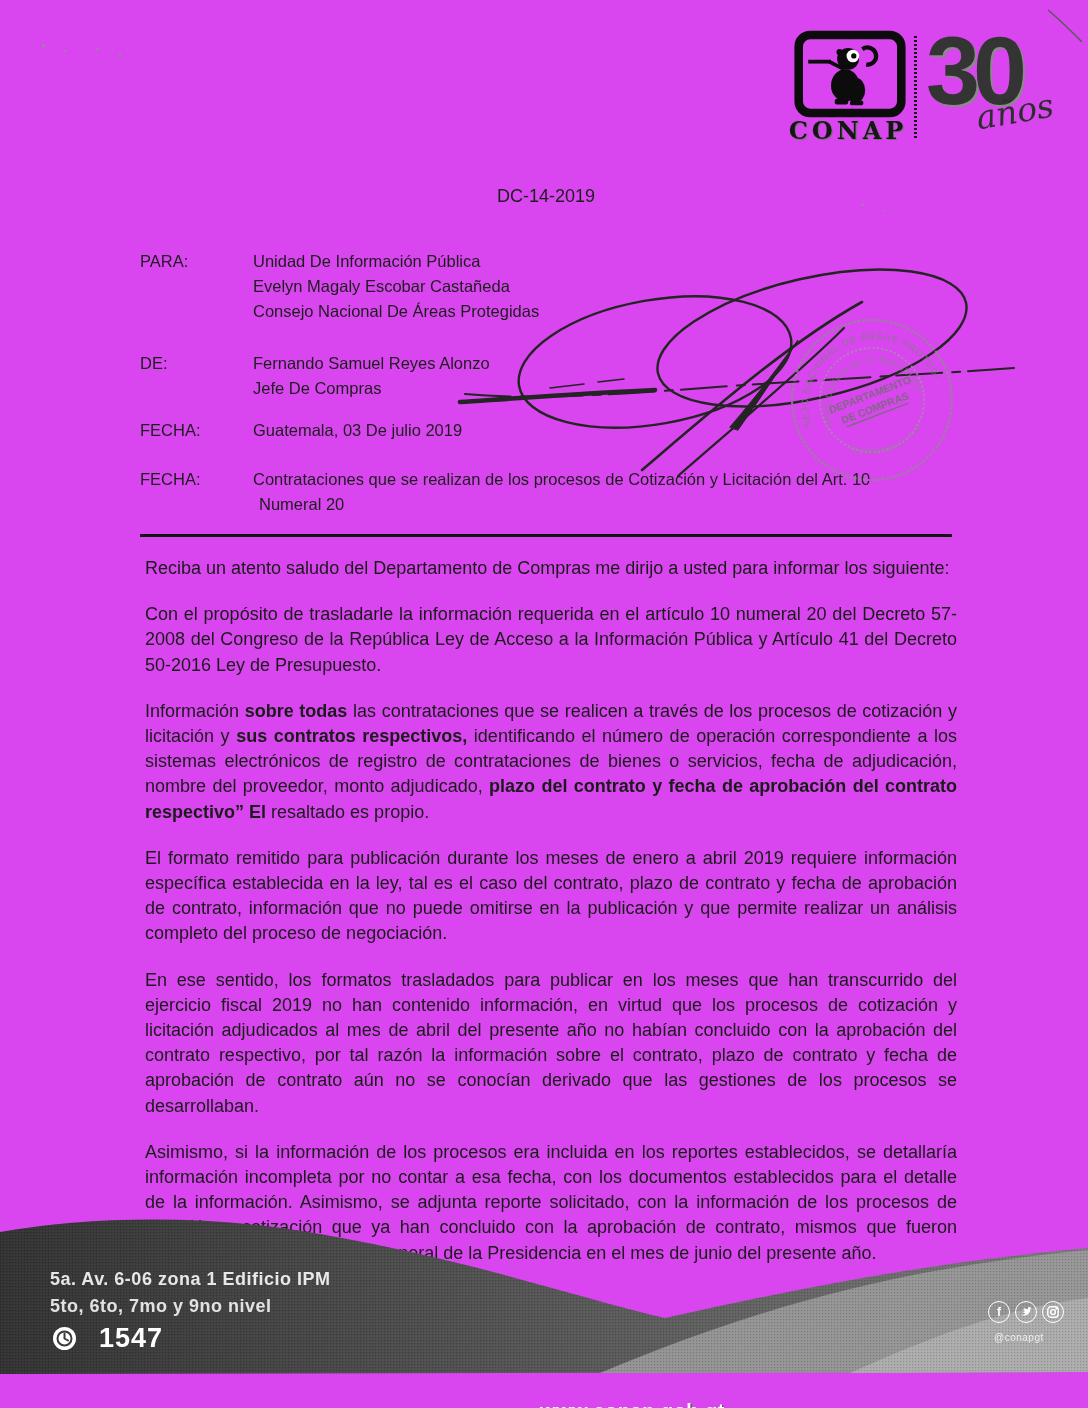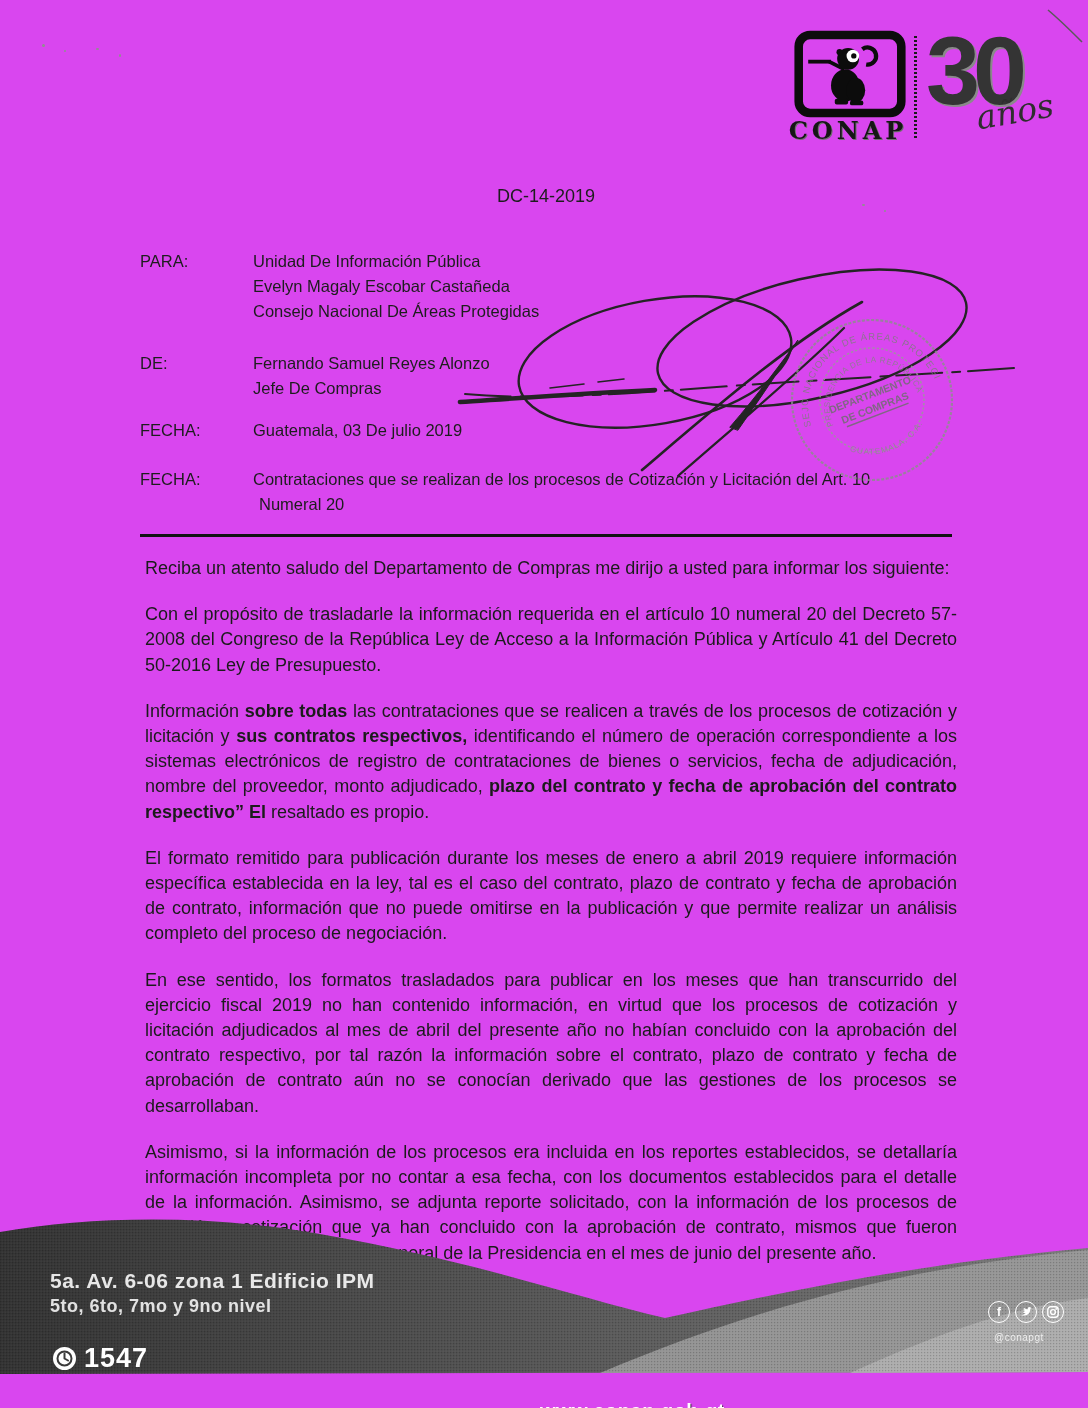--- a/index.html
+++ b/index.html
@@ -42,23 +42,23 @@
     margin:0 0 21px 0;font-size:18px;line-height:25.2px;
     text-align:justify;color:#1b1b1b;
   }
   .memo-body .b{font-weight:700;}
   
   .sig-overlay{left:430px;top:262px;width:620px;height:245px;pointer-events:none;}
   
   .speck{position:absolute;background:#8f8f8f;border-radius:50%;}
   
   .footer-svg{left:0;top:1208px;}
-  .f-addr1{left:50px;top:1269px;font-size:21px;font-weight:700;color:rgba(255,255,255,.88);letter-spacing:.5px;}
+  .f-addr1{left:50px;top:1269px;font-size:18px;font-weight:700;color:rgba(255,255,255,.88);letter-spacing:.5px;}
   .f-addr2{left:50px;top:1296px;font-size:18px;font-weight:700;color:rgba(255,255,255,.85);letter-spacing:.5px;}
-  .f-phone{left:52px;top:1323px;display:flex;align-items:center;gap:7px;margin-top:20px;}
+  .f-phone{left:52px;top:1323px;display:flex;align-items:center;gap:22px;}
   .f-phone .num{font-size:27px;font-weight:700;color:#fff;letter-spacing:1px;}
   .f-web{left:540px;top:1400px;font-size:20px;font-weight:700;color:#fff;letter-spacing:.5px;text-shadow:1px 1px 1px #2a2a2a;}
   .f-social{left:988px;top:1301px;display:flex;gap:5px;}
   .f-social .soc{
     width:20px;height:20px;border:1.6px solid #fff;border-radius:50%;
     display:flex;align-items:center;justify-content:center;
     color:#fff;font-size:12px;font-weight:700;line-height:1;
   }
   .f-handle{left:994px;top:1332px;font-size:10px;color:rgba(255,255,255,.8);letter-spacing:.5px;}
 </style>

